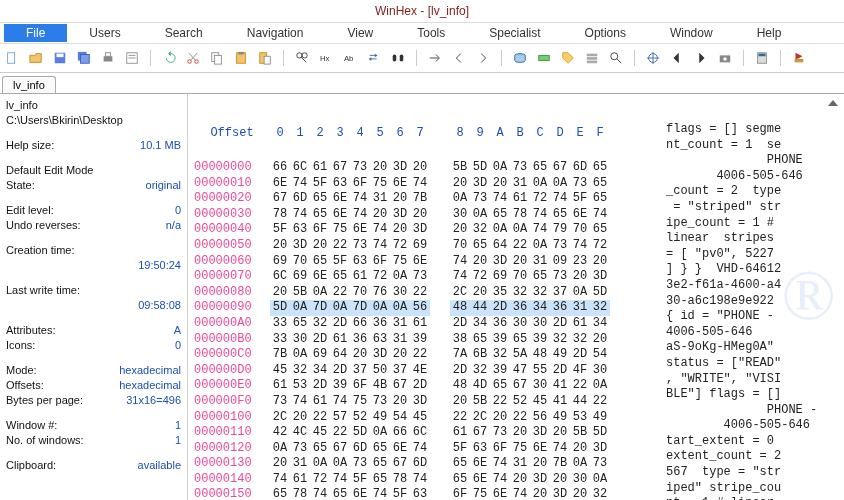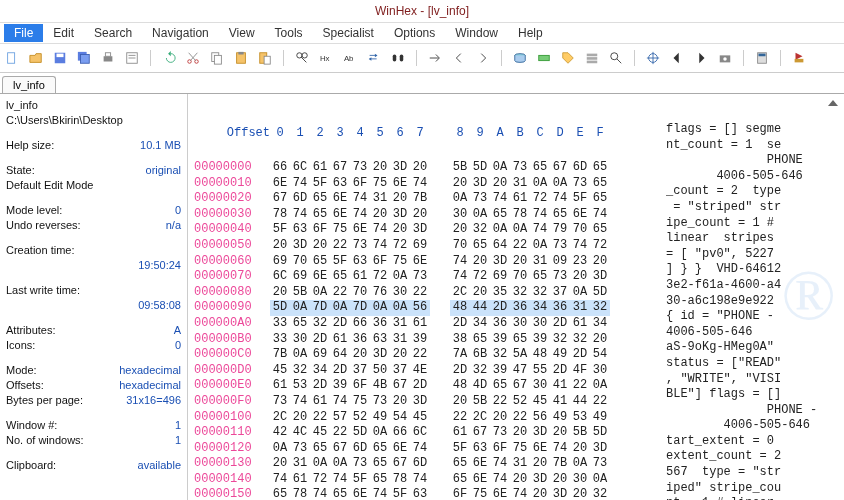--- a/index.html
+++ b/index.html
@@ -1,53 +1,53 @@
 <!DOCTYPE html>
 <html><head>
 <meta charset="utf-8">
 <style>
 html,body{margin:0;padding:0;font-family:"Segoe UI",Tahoma,sans-serif;font-size:11px;color:#000;background:#fff;width:844px;height:500px;overflow:hidden}
 .titlebar{height:22px;background:#fff;border-bottom:1px solid #ddd;display:flex;align-items:center;justify-content:center;font-size:12px;color:#7f1d1d}
 .menubar{height:20px;display:flex;align-items:center;padding:0 4px;gap:0;border-bottom:1px solid #ddd}
-.menubar span{padding:2px 10px;font-size:12px;color:#333;cursor:default}
+.menubar span{padding:2px 22px;font-size:12px;color:#333;cursor:default}
 .menubar span.active{background:#2b7de9;color:#fff}
 .toolbar{height:24px;display:flex;align-items:center;padding:2px 4px;gap:6px;border-bottom:1px solid #ccc}
 .toolbar .grp{display:flex;gap:8px;align-items:flex-start}
 .toolbar .sep{width:1px;height:16px;background:#ccc;margin:0 4px}
 .tb{width:16px;height:16px;display:flex;align-items:center;justify-content:center;color:#555;cursor:pointer}
 .tb svg{width:14px;height:14px}
 .tabbar{height:20px;display:flex;align-items:end;border-bottom:1px solid #aaa;padding-left:2px}
 .tab{padding:2px 10px;border:1px solid #aaa;border-bottom:none;font-size:11px;background:#fafafa;border-top-left-radius:3px;border-top-right-radius:3px}
 .main{display:flex;height:calc(500px - 22px - 20px - 24px - 20px);position:relative}
 .sidebar{width:188px;border-right:1px solid #ccc;padding:4px 6px;box-sizing:border-box;overflow:hidden;font-size:11px;color:#111}
 .sidebar .row{display:flex;justify-content:space-between;line-height:15px}
 .sidebar .row .v{color:#1a4fb3;text-align:left}
 .sidebar .gap{height:10px}
 .hexarea{flex:1;padding:4px 4px 4px 6px;font-family:Consolas,"Courier New",monospace;font-size:12px;white-space:pre;color:#222;overflow:hidden;position:relative}
 .hexhdr{color:#1a4fb3;padding-bottom:6px}
-.hexhdr .off{display:inline-block;width:76px;text-align:right}
+.hexhdr .off{display:inline-block;width:76px;text-align:center}
 .hexhdr .hb{display:inline-block;width:20px;text-align:center}
 .hexrow{line-height:15.6px;height:15.6px}
 .hexrow .addr{color:#ec4899;display:inline-block;width:76px}
 .hexrow .byte{display:inline-block;width:20px;text-align:center}
 .hexrow .byte.sel{background:#cbe3fb}
 .ascii{position:absolute;right:6px;top:28px;width:172px;font-family:Consolas,"Courier New",monospace;font-size:12px;line-height:15.6px;white-space:pre;color:#222}
 .watermark{position:absolute;right:8px;top:160px;font-size:72px;color:rgba(120,170,230,.18);font-family:Georgia,serif;pointer-events:none}
 .uparrow{position:absolute;right:4px;top:2px;width:14px;height:14px;color:#555}
 </style>
 </head>
 <body>
 
 <div class="titlebar">
     <span>WinHex - [lv_info]</span>
   </div>
 
 <div class="menubar">
 <span class="active">File</span>
-<span>Edit</span>
+<span>Users</span>
 <span>Search</span>
 <span>Navigation</span>
 <span>View</span>
 <span>Tools</span>
 <span>Specialist</span>
 <span>Options</span>
 <span>Window</span>
 <span>Help</span>
 </div>
 
@@ -260,29 +260,29 @@
 <div class="row">
         <span>C:\Users\Bkirin\Desktop</span>
       </div>
 <div class="gap"></div>
 <div class="row">
         <span>Help size:</span>
         <span class="v">10.1 MB</span>
       </div>
 <div class="gap"></div>
 <div class="row">
+        <span>Default Edit Mode</span>
+      </div>
+<div class="row">
         <span>State:</span>
         <span class="v">original</span>
       </div>
-<div class="row">
-        <span>Default Edit Mode</span>
-      </div>
-<div class="gap"></div>
-<div class="row">
-        <span>Mode level:</span>
+<div class="gap"></div>
+<div class="row">
+        <span>Edit level:</span>
         <span class="v">0</span>
       </div>
 <div class="row">
         <span>Undo reverses:</span>
         <span class="v">n/a</span>
       </div>
 <div class="gap"></div>
 <div class="row">
         <span>Creation time:</span>
       </div>

